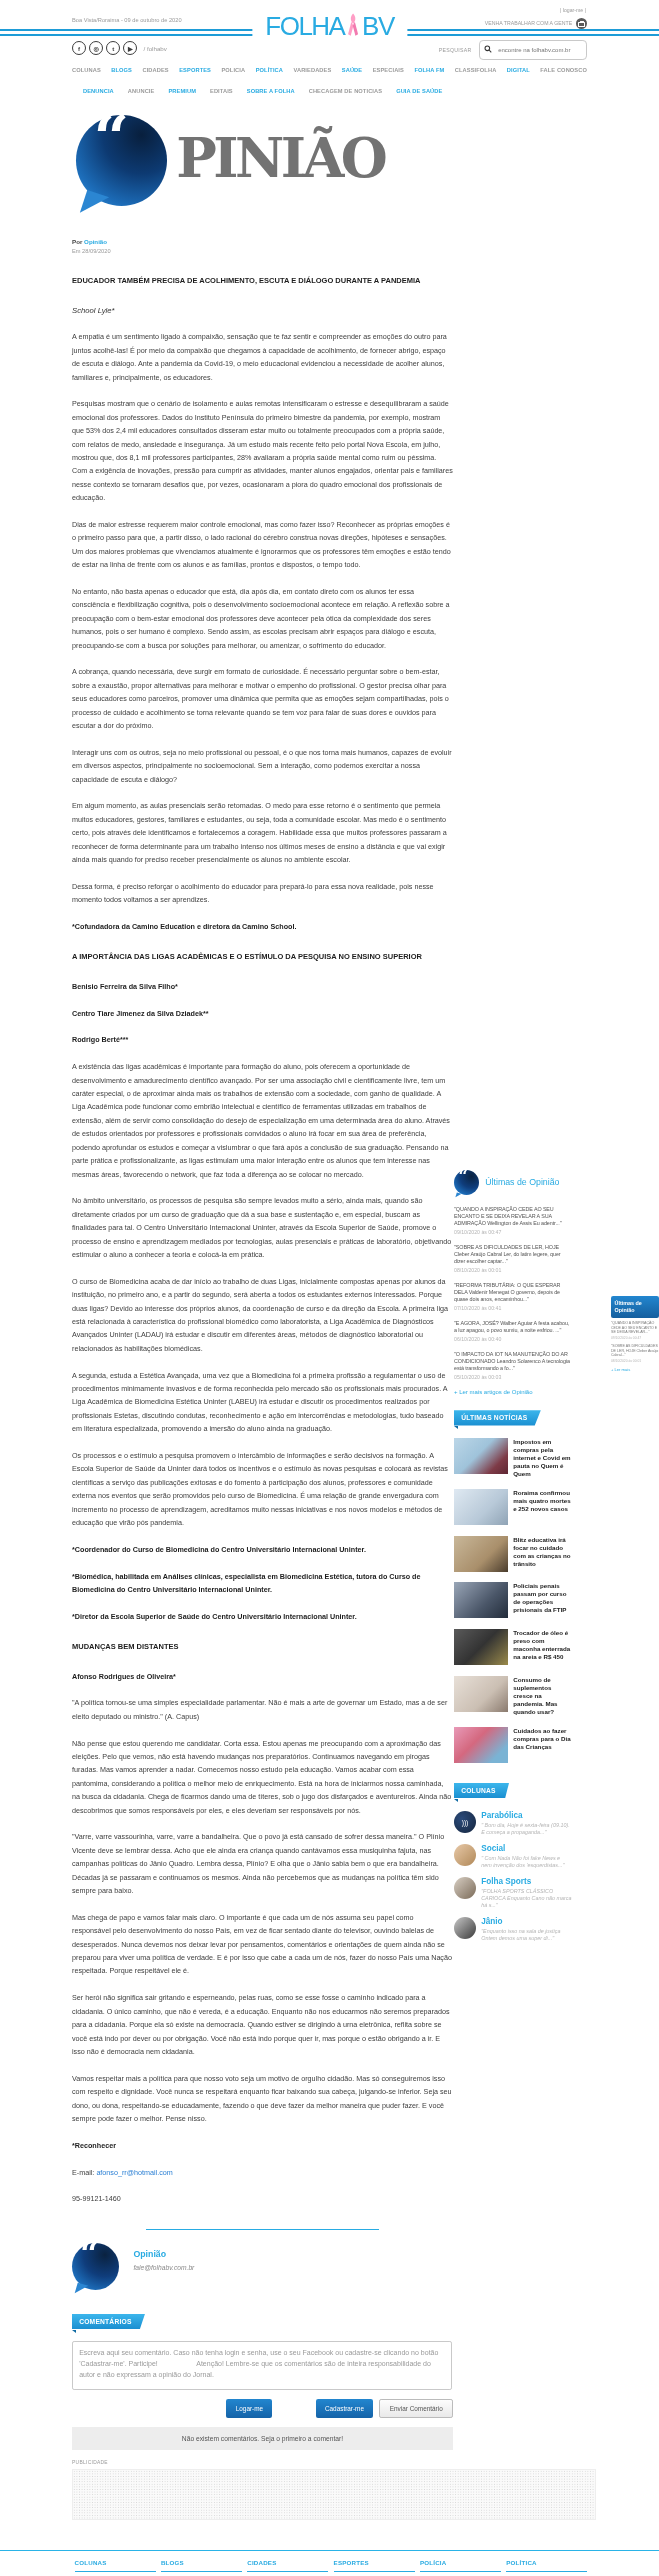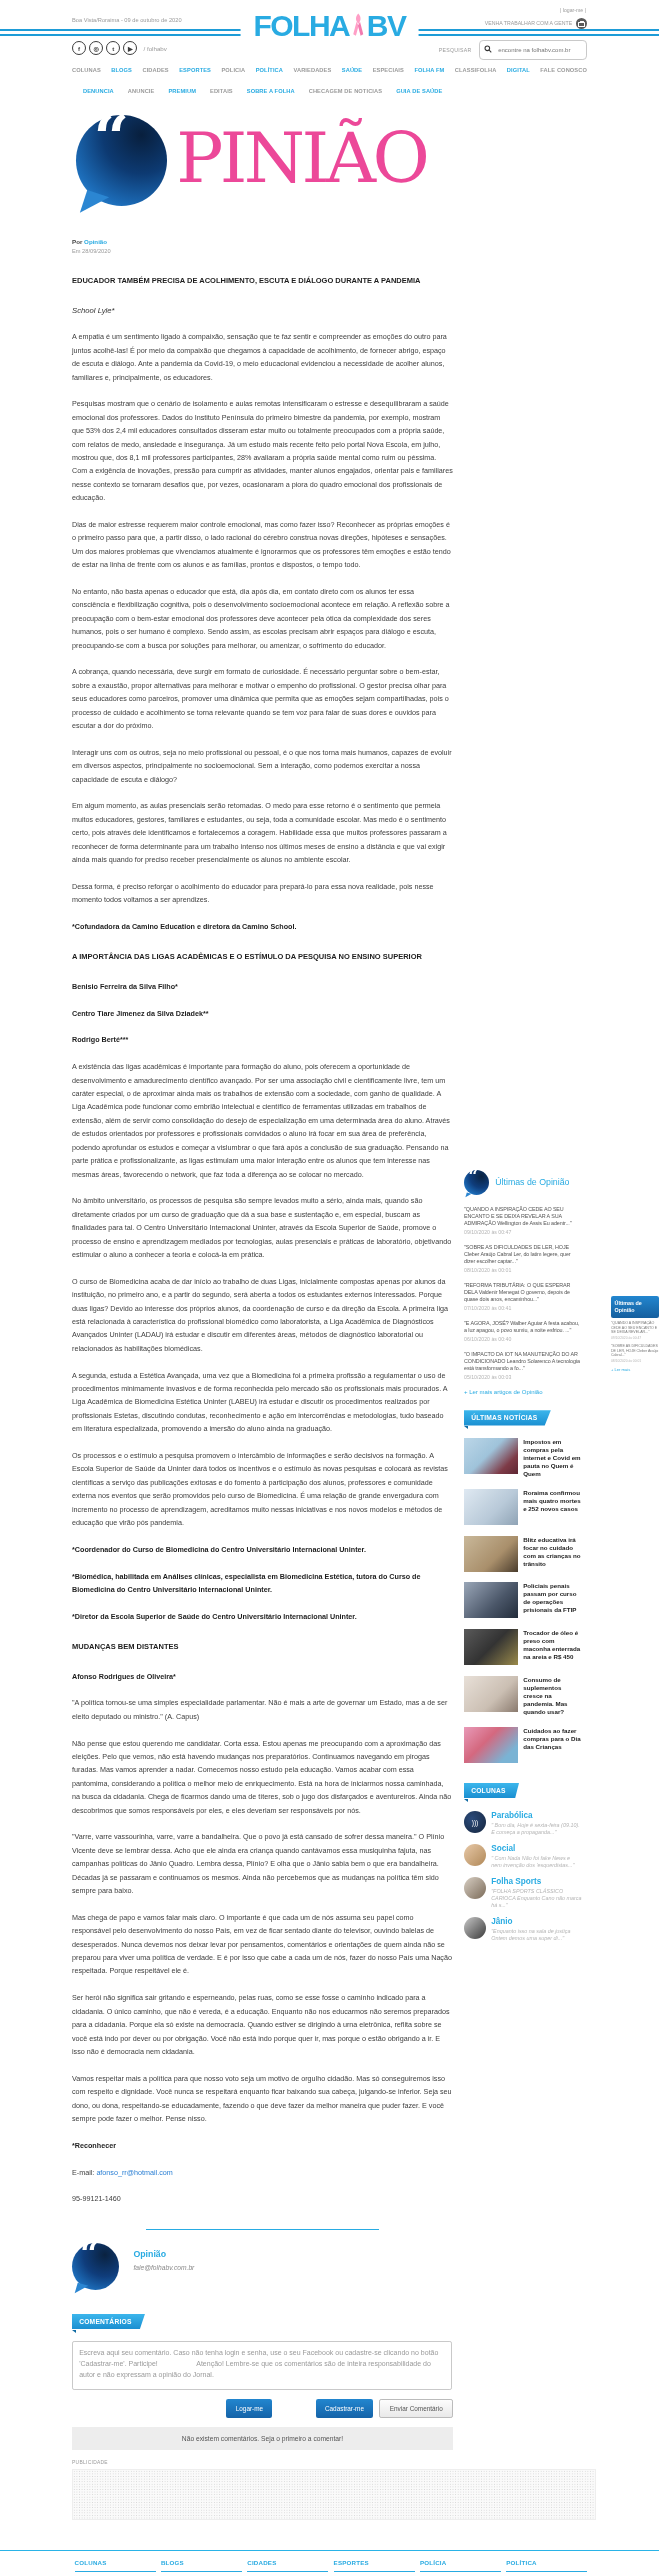--- a/index.html
+++ b/index.html
@@ -8,21 +8,21 @@
   a{text-decoration:none}
   
   .header{position:relative;height:111px}
   .hdate{position:absolute;left:72px;top:16.5px;font-size:5.7px;color:#9a9a9a}
   .hlogin{position:absolute;right:73px;top:7.2px;font-size:5.2px;color:#9a9a9a}
   .hwork{position:absolute;right:72px;top:17.5px;font-size:5.2px;color:#9a9a9a;display:flex;align-items:center;gap:3.6px}
   .work-ic{width:11.3px;height:11.3px;border-radius:50%;background:#5a5a5a;position:relative;display:inline-block}
   .work-ic i{position:absolute;left:2.6px;top:4.1px;width:5.2px;height:3.6px;border:0.8px solid #fff;border-radius:0.5px;display:block}
   .work-ic i:before{content:"";position:absolute;left:1px;top:-1.5px;width:2.1px;height:1px;border:0.8px solid #fff;border-bottom:none;border-radius:1px 1px 0 0}
   .brand{position:absolute;left:50%;top:4.1px;transform:translateX(-50%);display:flex;align-items:center;gap:2.1px;z-index:2;background:#fff;padding:0 13.4px}
-  .brand b{font-size:30px;font-weight:700;letter-spacing:-1.5px;color:#29abe2;line-height:44px}
+  .brand b{font-size:26px;font-weight:400;letter-spacing:-1.5px;color:#29abe2;line-height:44px}
   .hlines{position:absolute;top:29px;left:0;right:0;height:8.2px}
   .hlines:before,.hlines:after{content:"";position:absolute;left:0;right:0;height:1.5px;background:#1e9cd7}
   .hlines:after{top:5.2px}
   .socrow{position:absolute;left:72px;top:41px;display:flex;align-items:center;gap:3.1px;z-index:3}
   .soc{width:12px;height:12px;border:1px solid #3c3c3c;border-radius:50%;display:flex;align-items:center;justify-content:center;font-size:6.2px;font-weight:bold;color:#3c3c3c}
   .sochandle{font-size:6.2px;color:#9a9a9a;margin-left:3.1px}
   .searchwrap{position:absolute;right:72px;top:40px;display:flex;align-items:center;gap:7.2px;z-index:3}
   .searchlabel{font-size:5.2px;color:#9a9a9a;letter-spacing:0.3px}
   .searchbox{width:97px;height:17.5px;border:0.5px solid #c9c9c9;border-radius:4.1px;display:flex;align-items:center;padding:0 4.6px;gap:3.6px;background:#fff}
   .searchbox input{border:none;outline:none;font-size:6px;color:#666;width:77px;font-family:"Liberation Sans",sans-serif}
@@ -30,30 +30,30 @@
   .nav2{position:absolute;left:83px;top:88px;display:flex;gap:14px}
   .nav1 a,.nav2 a{font-size:5.7px;font-weight:bold;color:#9b9b9b;letter-spacing:0.1px}
   .nav1 a.accent,.nav2 a.accent{color:#29abe2}
   
   .oplogo{position:relative;height:109px;margin-left:76px;display:flex;align-items:flex-start}
   .bigbubble{width:91px;height:91px;border-radius:50%;margin-top:4.1px;position:relative;
      background:radial-gradient(circle at 72% 22%,#081f3d 0%,#0d3a72 40%,#1c6cb8 75%,#3898e0 100%)}
   .bigbubble:after{content:"";position:absolute;left:7.2px;bottom:-11.3px;width:0;height:0;
      border-top:24px solid #2b86d2;border-right:23px solid transparent;transform:rotate(18deg)}
   .bigbubble .q{position:absolute;left:17.5px;top:-14.4px;font-family:"DejaVu Serif",serif;font-weight:bold;font-size:62px;color:#fff}
-  .opletters{font-family:"DejaVu Serif",serif;font-weight:normal;font-size:70px;letter-spacing:-3.6px;color:#ec4899;line-height:95px;margin-left:9.3px}
+  .opletters{font-family:"DejaVu Serif",serif;font-weight:bold;font-size:54px;letter-spacing:-3.6px;color:#737373;line-height:95px;margin-left:9.3px}
   
   .byline{margin:17.5px 0 0 72px;width:381px;display:flex;align-items:flex-start}
   .byl{font-size:6.2px;font-weight:bold;color:#444}
   .byl .accent{color:#29abe2}
   .bydate{font-size:5.7px;color:#9a9a9a;margin-top:3.6px}
   .sharerow{margin-left:auto;display:flex;gap:3.6px}
   .share{width:19.6px;height:19.6px;border-radius:50%;color:#fff;font-size:8.8px;font-weight:bold;display:flex;align-items:center;justify-content:center}
   
-  .main{margin-left:72px;width:515px;display:flex;gap:11px}
+  .main{margin-left:72px;width:515px;display:flex;gap:1px}
   .artcol{width:381px}
   .ab{margin:13.4px 0;font-size:7.2px;line-height:13.4px;color:#3d3d3d}
   .ab.t-h{font-weight:bold;color:#1d1d1d;font-size:7.5px;margin:16.5px 0}
   .ab.t-i{font-style:italic;font-size:7.7px;color:#333}
   .ab.t-b{font-weight:bold;color:#1d1d1d}
   .ab .lnk{color:#2a7fd4}
   
   .authsep{width:233px;height:1px;background:#29abe2;margin:23px auto 13.4px auto}
   .authbox{display:flex;gap:14.4px;align-items:flex-start;margin-top:5.2px}
   .minibubble{width:47px;height:47px;border-radius:50%;position:relative;flex:0 0 auto;

